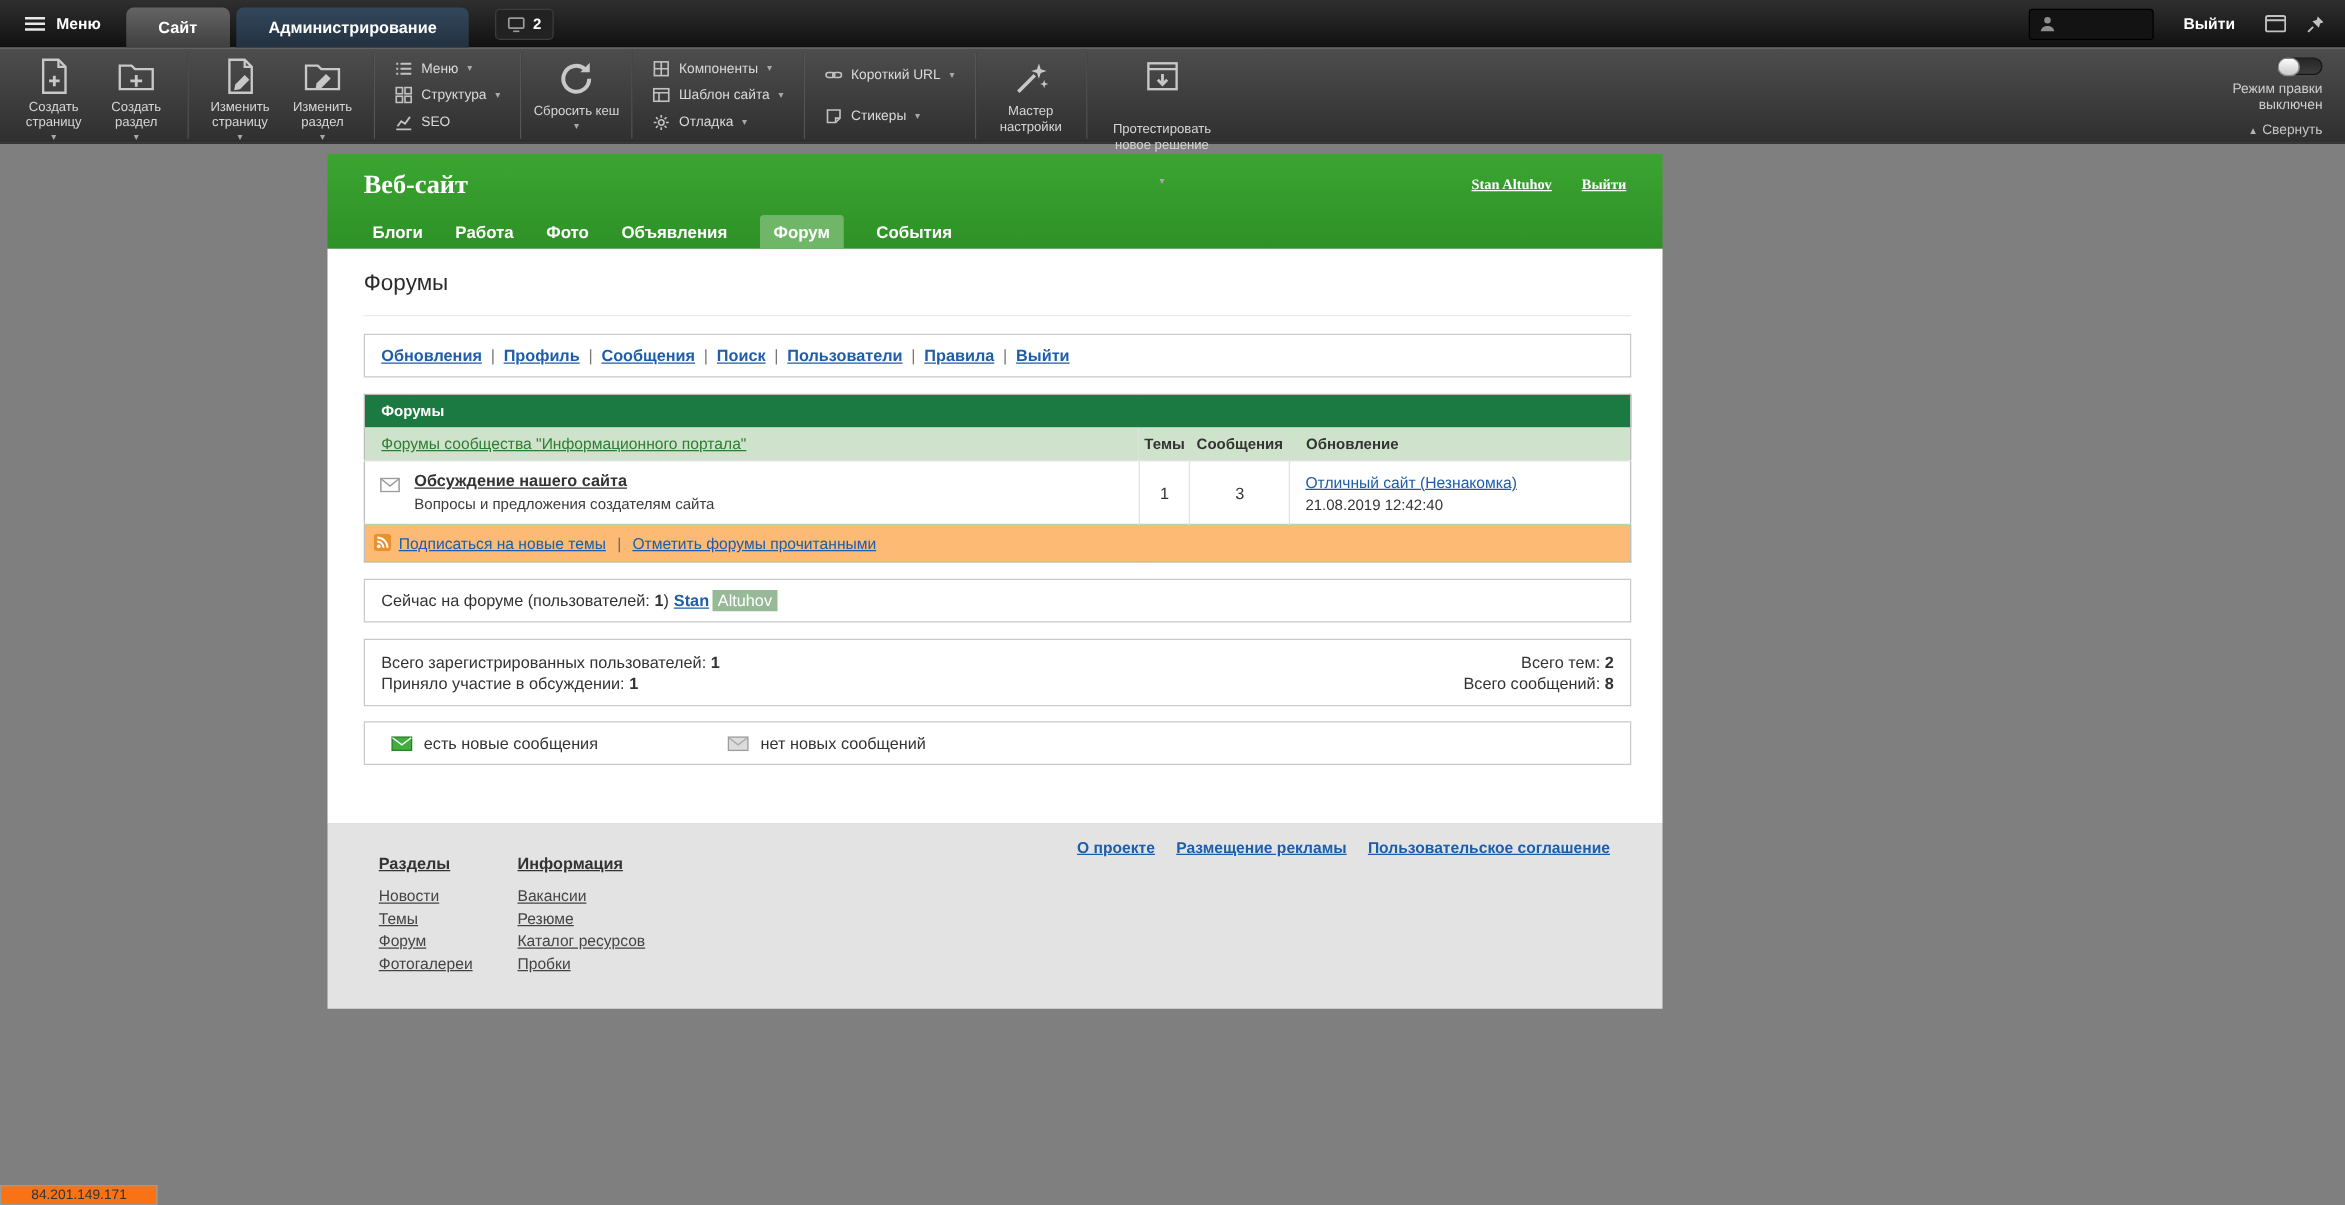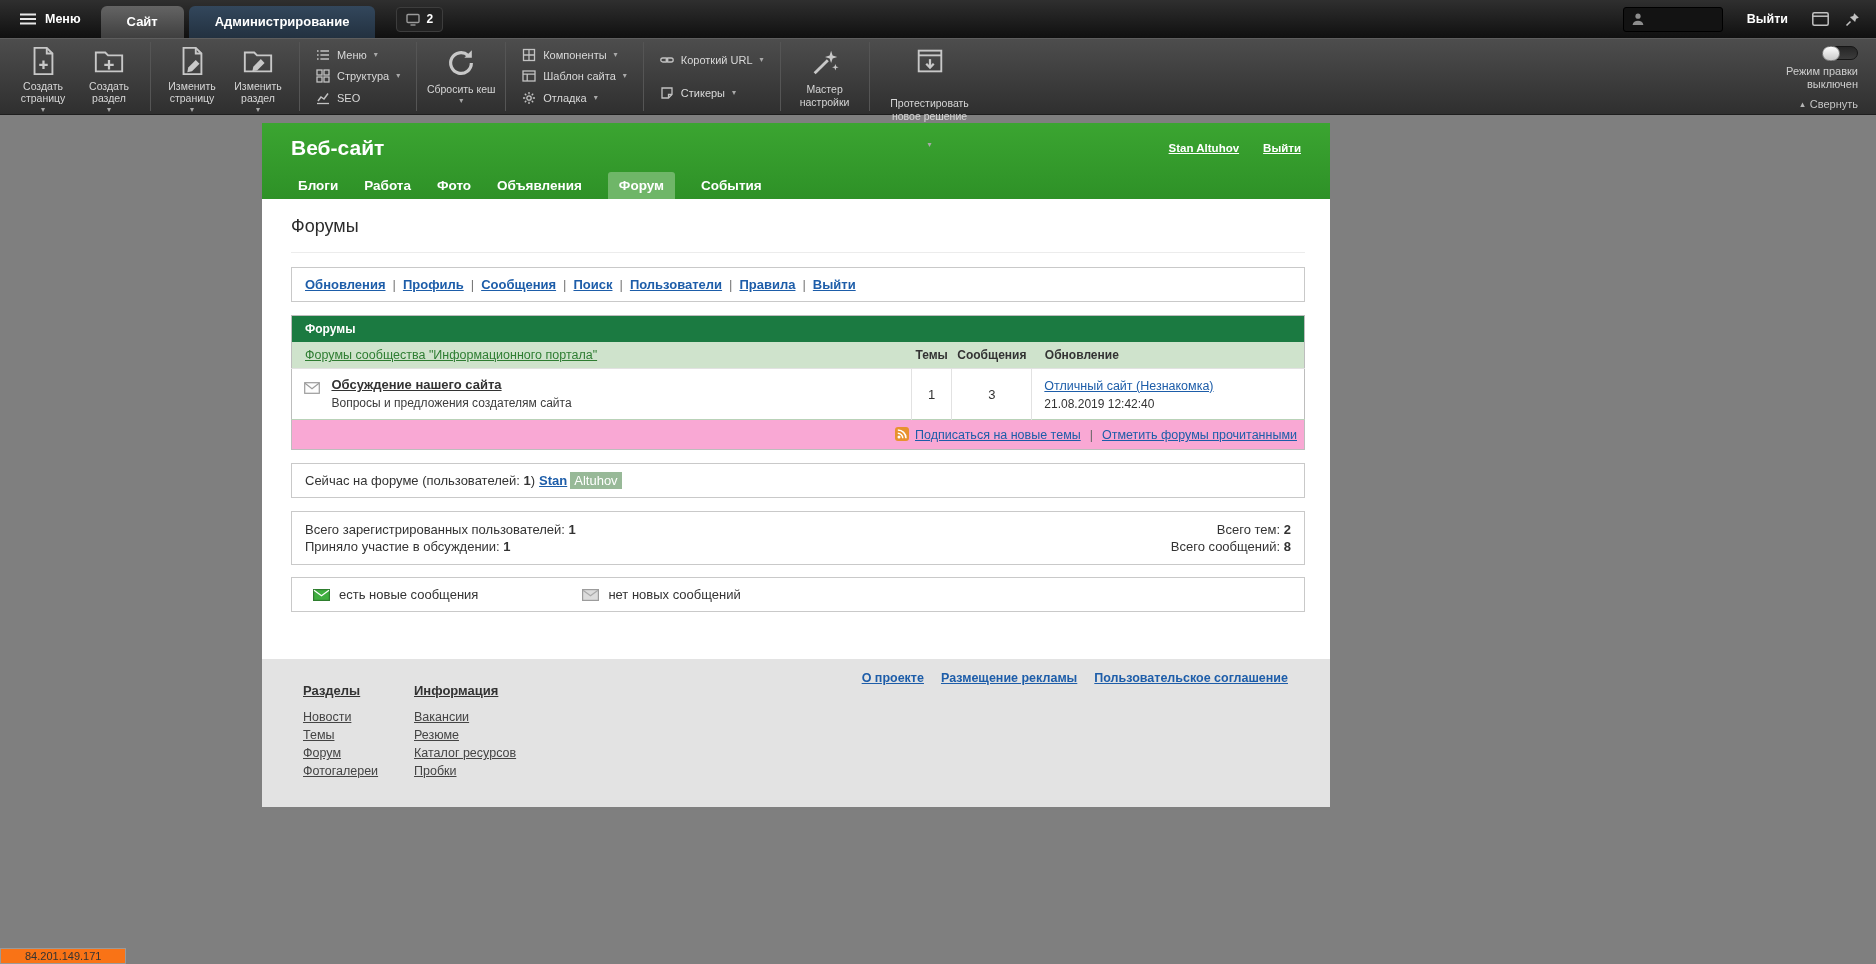--- a/index.html
+++ b/index.html
@@ -88,21 +88,21 @@
   .edit-mode-text { color:#cecece; font-size:11px; line-height:13px; text-align:right; }
   .collapse-row { display:flex; align-items:center; gap:5px; margin-top:7px; cursor:pointer; }
   .collapse-caret { color:#b5b5b5; font-size:9px; }
   .collapse-label { color:#c5c5c5; font-size:11px; }
 
   
   .page { height:849px; padding-top:8px; }
   .site { width:1068px; margin-left:262px; }
 
   .site-header { background:linear-gradient(#3ba531,#2e9127); }
-  .site-title-row { height:49px; display:flex; align-items:center; padding:12px 29px; }
+  .site-title-row { height:49px; display:flex; align-items:center; padding:12px 29px;font-family:Liberation Serif, serif; }
   .site-title { color:#fff; font-weight:bold; font-size:21px; flex:1; }
   .site-user-links { display:flex; gap:24px; }
   .site-user-links a { color:#fff; font-weight:bold; font-size:11.5px; text-decoration:underline; }
   .site-nav { height:27px; display:flex; align-items:stretch; padding:0 36px; gap:26px; }
   .nav-item { color:#fff; font-weight:bold; font-size:13.5px; display:flex; align-items:center; text-decoration:none; }
   .nav-item.active { background:#6fb668; padding:0 11px; border-radius:3px 3px 0 0; }
 
   .content { background:#fff; padding:0 25px 34px 29px; min-height:459px; }
   .page-title { font-size:18px; color:#2b2b2b; padding:17px 0 15px; border-bottom:1px solid #ececec; margin-bottom:14px; }
 
@@ -120,21 +120,21 @@
   .ft-sub .u { font-weight:bold; color:#333; }
   .ft-row td { border-top:1px solid #e2e2e2; }
   .ft-row .ico { text-align:center; vertical-align:top; padding-top:13px; }
   .ft-row .main { padding:8px 10px 9px 0; }
   .f-title { color:#1d5da9; text-decoration:underline; font-size:13px; }
   .f-desc { color:#3c3c3c; font-size:12px; margin-top:4px; }
   .num { text-align:center; font-size:13px; color:#333; border-left:1px solid #e2e2e2; }
   .lastcell { padding:7px 12px; border-left:1px solid #e2e2e2; }
   .lastcell a { color:#1d5da9; text-decoration:underline; font-size:12.5px; }
   .f-date { color:#333; font-size:12px; margin-top:4px; }
-  .ft-foot td { background:#f9a8d4; border-top:1px solid #b9d2b8; padding:7px; text-align:right; font-size:12.5px; }
+  .ft-foot td { background:#fdba74; border-top:1px solid #b9d2b8; padding:7px; text-align:left; font-size:12.5px; }
   .ft-foot a { color:#1d5da9; text-decoration:underline; }
   .ft-foot .rss { vertical-align:-2px; margin-right:6px; }
   .ft-foot .sep2 { color:#666; margin:0 9px; }
 
   .online-box { font-size:13px; }
   .online-box a { margin-left:4px; }
   .selected-name { background:#98b998; color:#fff; padding:1px 4px; margin-left:3px; font-size:13px; }
 
   .stats-box { display:flex; justify-content:space-between; font-size:13px; line-height:17px; margin-bottom:12px; }
   .stats-right { text-align:right; }

